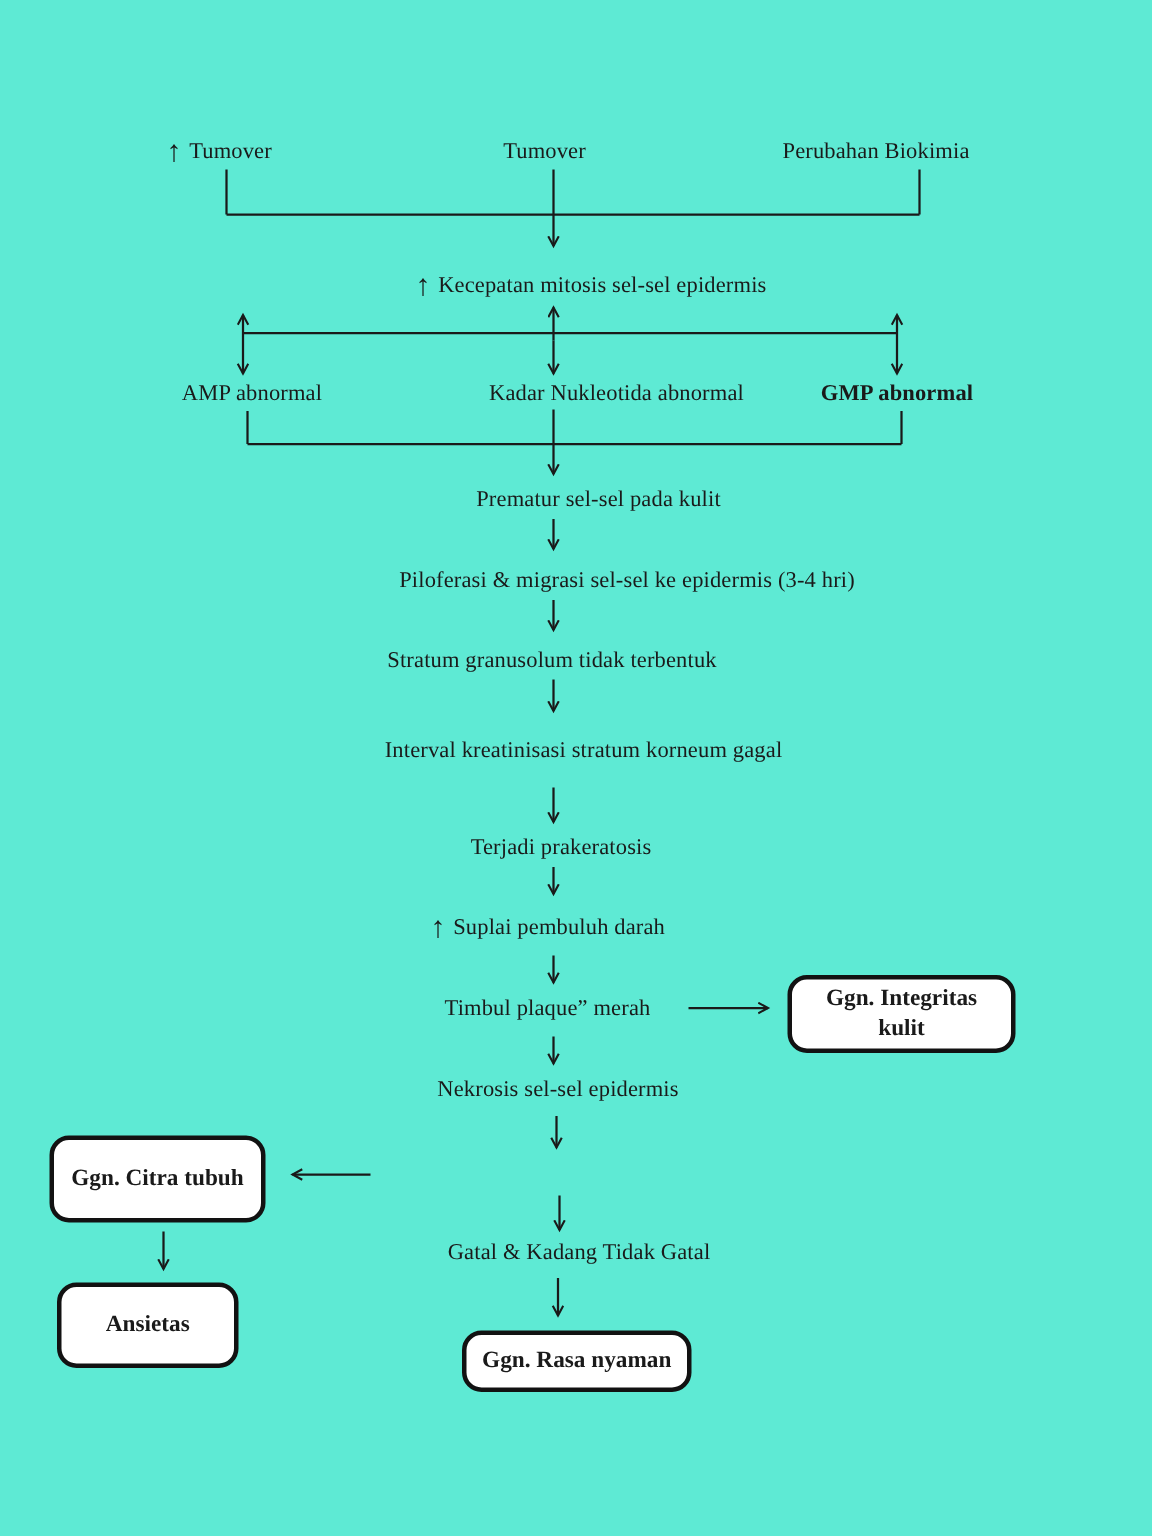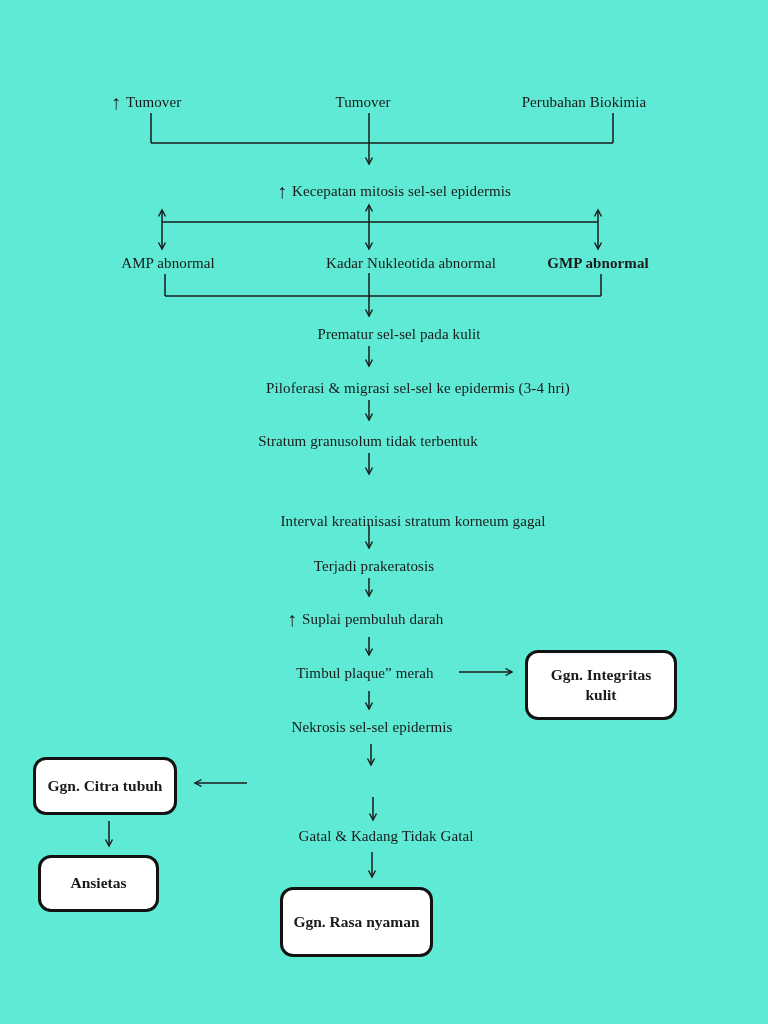--- a/index.html
+++ b/index.html
@@ -98,25 +98,25 @@
 
   <div class="txt-l" style="left:277px; top:191px;"><span class="up">↑</span><span>Kecepatan mitosis sel-sel epidermis</span></div>
 
   <div class="txt" style="left:168px; top:263px;">AMP abnormal</div>
   <div class="txt" style="left:379px; top:263px;margin-left:32px;">Kadar Nukleotida abnormal</div>
   <div class="txt" style="left:598px; top:263px;font-weight:bold;">GMP abnormal</div>
 
   <div class="txt" style="left:399px; top:334px;">Prematur sel-sel pada kulit</div>
   <div class="txt" style="left:418px; top:388px;">Piloferasi &amp; migrasi sel-sel ke epidermis (3-4 hri)</div>
   <div class="txt" style="left:368px; top:441px;">Stratum granusolum tidak terbentuk</div>
-  <div class="txt" style="left:413px; top:501px;margin-top:20px;">Interval kreatinisasi stratum korneum gagal</div>
+  <div class="txt" style="left:389px; top:501px;">Interval kreatinisasi stratum korneum gagal</div>
   <div class="txt" style="left:374px; top:566px;">Terjadi prakeratosis</div>
   <div class="txt-l" style="left:287px; top:619px;"><span class="up">↑</span><span>Suplai pembuluh darah</span></div>
   <div class="txt" style="left:365px; top:673px;">Timbul plaque” merah</div>
   <div class="txt" style="left:372px; top:727px;">Nekrosis sel-sel epidermis</div>
   <div class="txt" style="left:386px; top:836px;">Gatal &amp; Kadang Tidak Gatal</div>
 
-  <div class="box" style="left:525px; top:650px; width:152px; height:70px;">Ggn. Integritas kulit</div>
+  <div class="box" style="left:525px; top:650px; width:152px; height:52px;">Ggn. Integritas kulit</div>
   <div class="box" style="left:33px; top:757px; width:144px; height:58px;">Ggn. Citra tubuh</div>
   <div class="box" style="left:38px; top:855px; width:121px; height:57px;">Ansietas</div>
-  <div class="box" style="left:280px; top:887px; width:153px; height:70px;">Ggn. Rasa nyaman</div>
+  <div class="box" style="left:308px; top:887px; width:153px; height:41px;">Ggn. Rasa nyaman</div>
 
 </div>
 
 </body></html>

